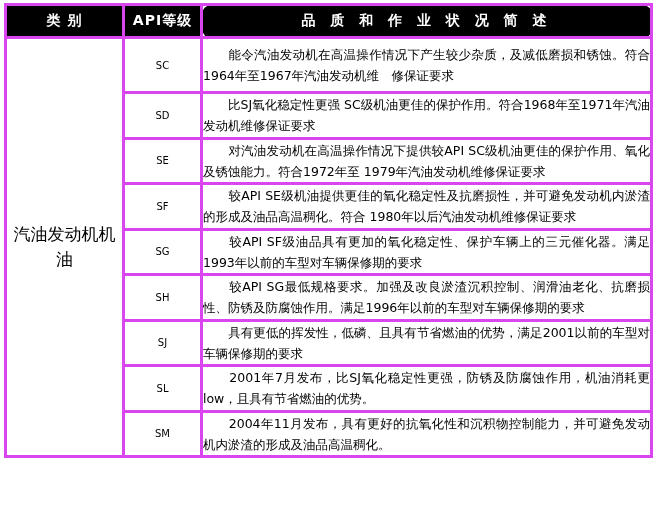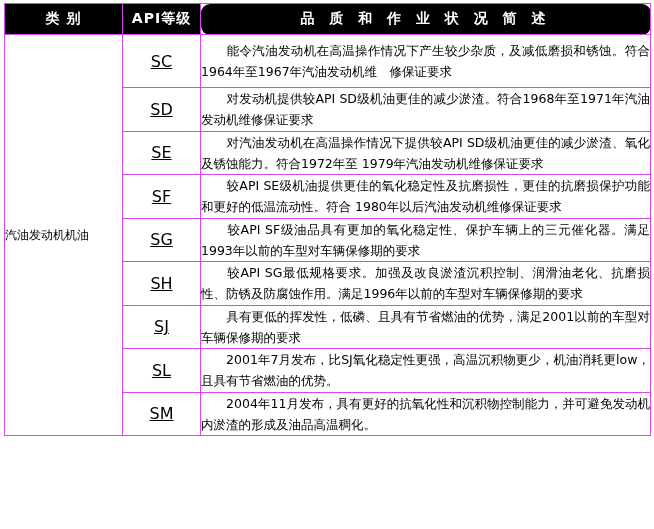--- a/index.html
+++ b/index.html
@@ -18,21 +18,21 @@
     width: 646px;
     margin: 3px auto 0 auto;
   }
   table.spec-table {
     border-collapse: collapse;
     width: 646px;
     table-layout: fixed;
   }
   table.spec-table th,
   table.spec-table td {
-    border: 1px solid #d946ef;
+    border: 3px solid #d946ef;
     vertical-align: middle;
     padding: 0;
   }
   thead th {
     background: #000000;
     color: #ffffff;
     font-weight: bold;
     font-size: 14px;
     text-align: center;
     height: 30px;
@@ -41,31 +41,30 @@
   }
   thead th.th-desc {
     letter-spacing: 5px;
     border-radius: 9px;
   }
   .col-cat { width: 118px; }
   .col-api { width: 78px; }
   .col-desc { width: 450px; }
 
   td.cat-cell {
-    text-align: left;
-    font-size: 12px;
+    text-align: center;
+    font-size: 17px;
     vertical-align: middle;
     line-height: 1.5;
   }
   td.api-cell {
     text-align: center;
-    font-size: 16px;
+    font-size: 10px;
     font-family: "DejaVu Sans", "Liberation Sans", sans-serif;
     vertical-align: middle;
-    text-decoration: underline;
   }
   td.desc-cell {
     font-size: 12.5px;
     line-height: 1.7;
     padding: 6px 9px 6px 9px;
     text-align: justify;
     text-justify: inter-ideograph;
     vertical-align: middle;
   }
   .row-sc td.desc-cell { height: 52px; }
@@ -88,45 +87,45 @@
       </tr>
     </thead>
     <tbody>
       <tr class="row-sc">
         <td class="cat-cell" rowspan="9">汽油发动机机油</td>
         <td class="api-cell">SC</td>
         <td class="desc-cell">　　能令汽油发动机在高温操作情况下产生较少杂质，及减低磨损和锈蚀。符合1964年至1967年汽油发动机维　修保证要求</td>
       </tr>
       <tr>
         <td class="api-cell">SD</td>
-        <td class="desc-cell">　　对发动机提供较API SD级机油更佳的减少淤渣。符合1968年至1971年汽油发动机维修保证要求</td>
+        <td class="desc-cell">　　比SJ氧化稳定性更强 SC级机油更佳的保护作用。符合1968年至1971年汽油发动机维修保证要求</td>
       </tr>
       <tr>
         <td class="api-cell">SE</td>
-        <td class="desc-cell">　　对汽油发动机在高温操作情况下提供较API SD级机油更佳的减少淤渣、氧化及锈蚀能力。符合1972年至 1979年汽油发动机维修保证要求</td>
+        <td class="desc-cell">　　对汽油发动机在高温操作情况下提供较API SC级机油更佳的保护作用、氧化及锈蚀能力。符合1972年至 1979年汽油发动机维修保证要求</td>
       </tr>
       <tr>
         <td class="api-cell">SF</td>
-        <td class="desc-cell">　　较API SE级机油提供更佳的氧化稳定性及抗磨损性，更佳的抗磨损保护功能和更好的低温流动性。符合 1980年以后汽油发动机维修保证要求</td>
+        <td class="desc-cell">　　较API SE级机油提供更佳的氧化稳定性及抗磨损性，并可避免发动机内淤渣的形成及油品高温稠化。符合 1980年以后汽油发动机维修保证要求</td>
       </tr>
       <tr>
         <td class="api-cell">SG</td>
         <td class="desc-cell">　　较API SF级油品具有更加的氧化稳定性、保护车辆上的三元催化器。满足1993年以前的车型对车辆保修期的要求</td>
       </tr>
       <tr>
         <td class="api-cell">SH</td>
         <td class="desc-cell">　　较API SG最低规格要求。加强及改良淤渣沉积控制、润滑油老化、抗磨损性、防锈及防腐蚀作用。满足1996年以前的车型对车辆保修期的要求</td>
       </tr>
       <tr>
         <td class="api-cell">SJ</td>
         <td class="desc-cell">　　具有更低的挥发性，低磷、且具有节省燃油的优势，满足2001以前的车型对车辆保修期的要求</td>
       </tr>
       <tr>
         <td class="api-cell">SL</td>
-        <td class="desc-cell">　　2001年7月发布，比SJ氧化稳定性更强，高温沉积物更少，机油消耗更low，且具有节省燃油的优势。</td>
+        <td class="desc-cell">　　2001年7月发布，比SJ氧化稳定性更强，防锈及防腐蚀作用，机油消耗更low，且具有节省燃油的优势。</td>
       </tr>
       <tr>
         <td class="api-cell">SM</td>
         <td class="desc-cell">　　2004年11月发布，具有更好的抗氧化性和沉积物控制能力，并可避免发动机内淤渣的形成及油品高温稠化。</td>
       </tr>
     </tbody>
   </table>
 </div>
 
 </body></html>

